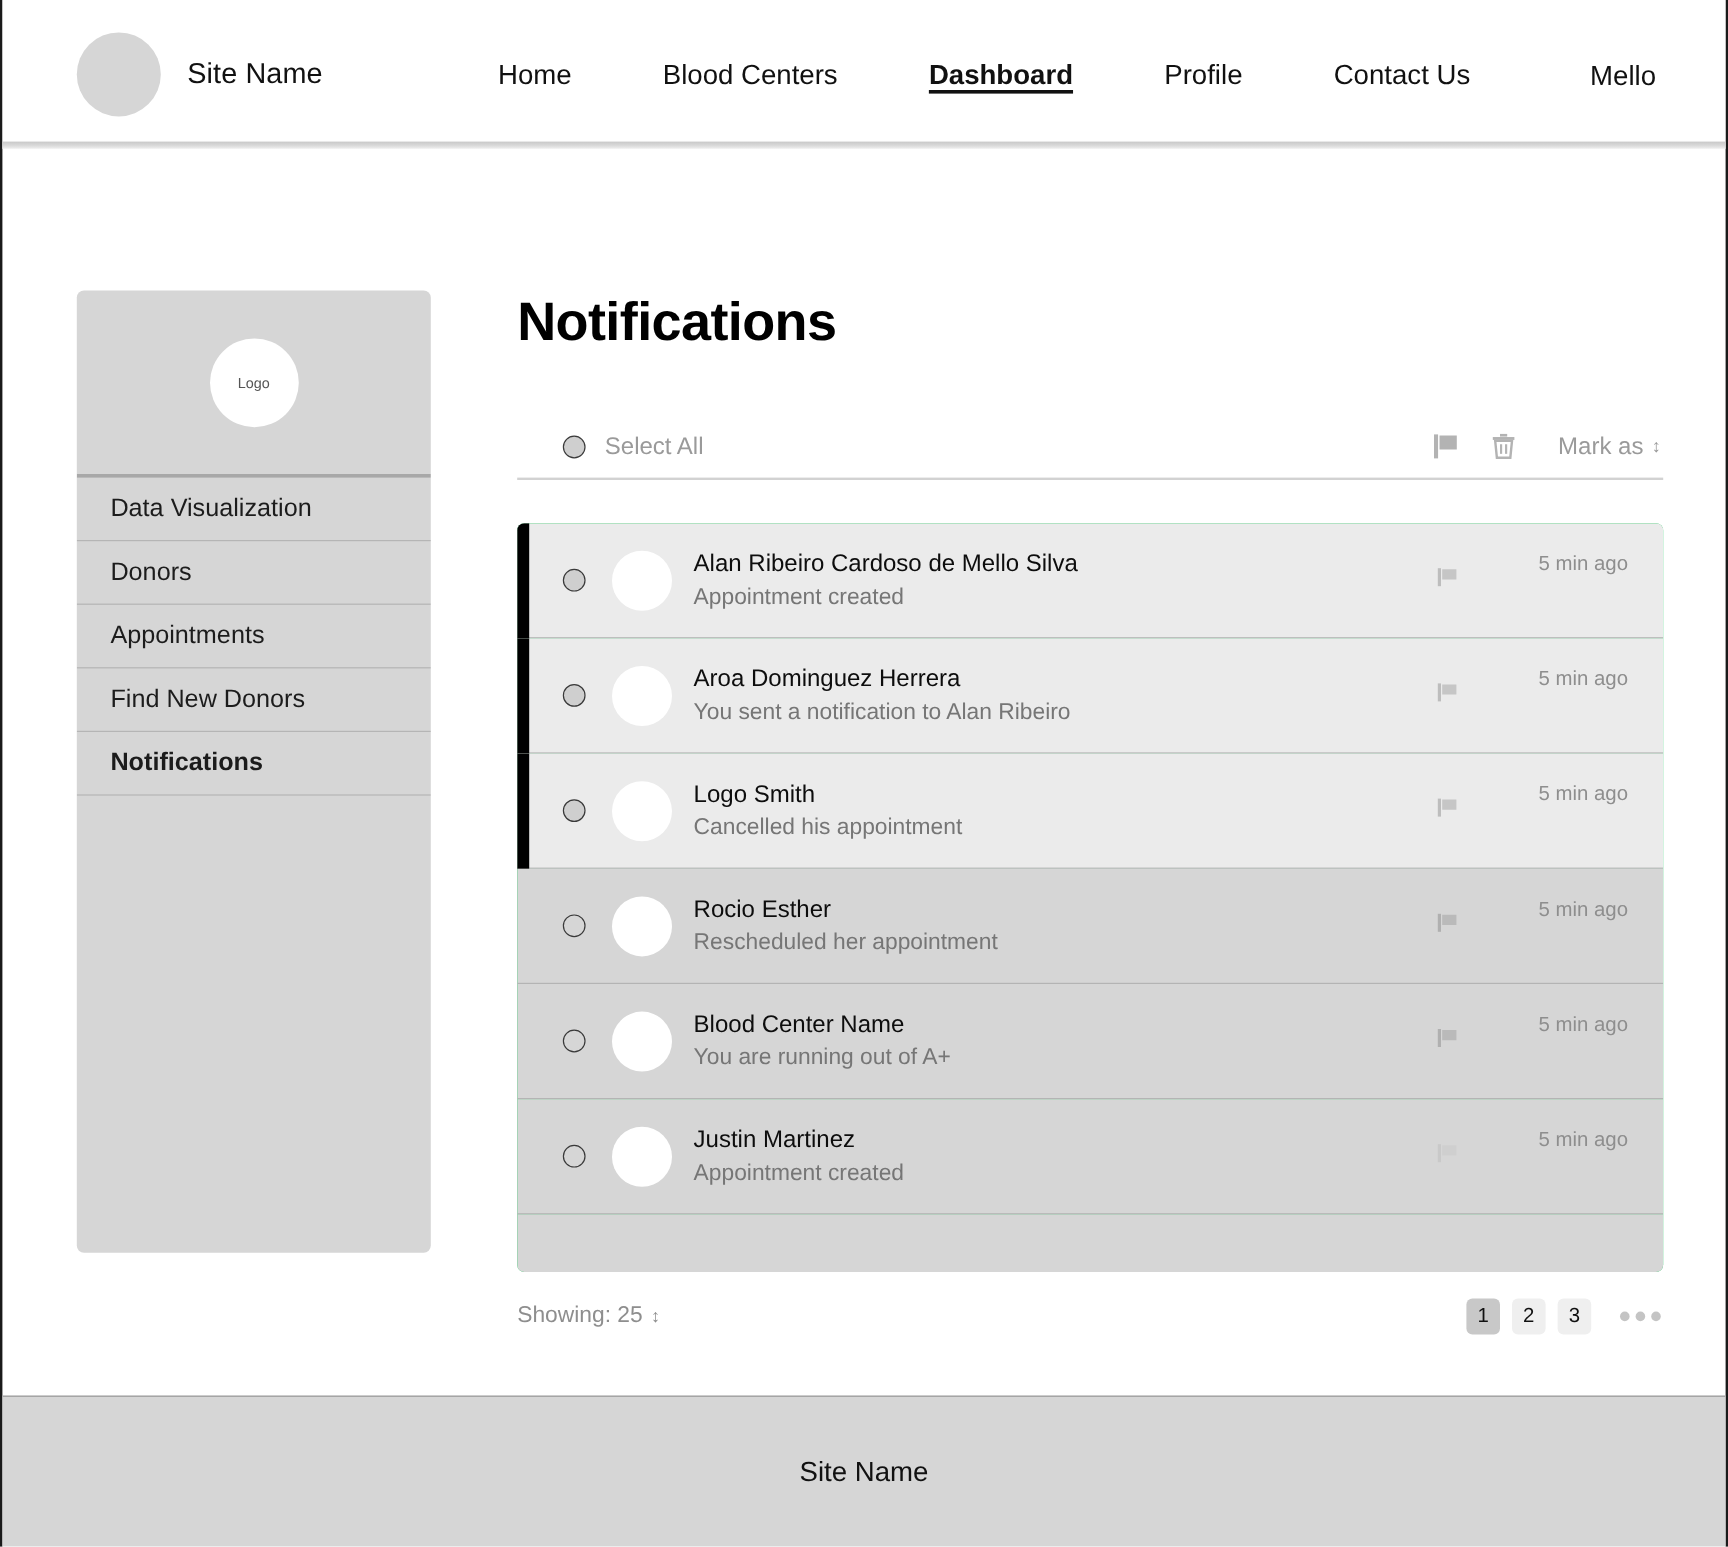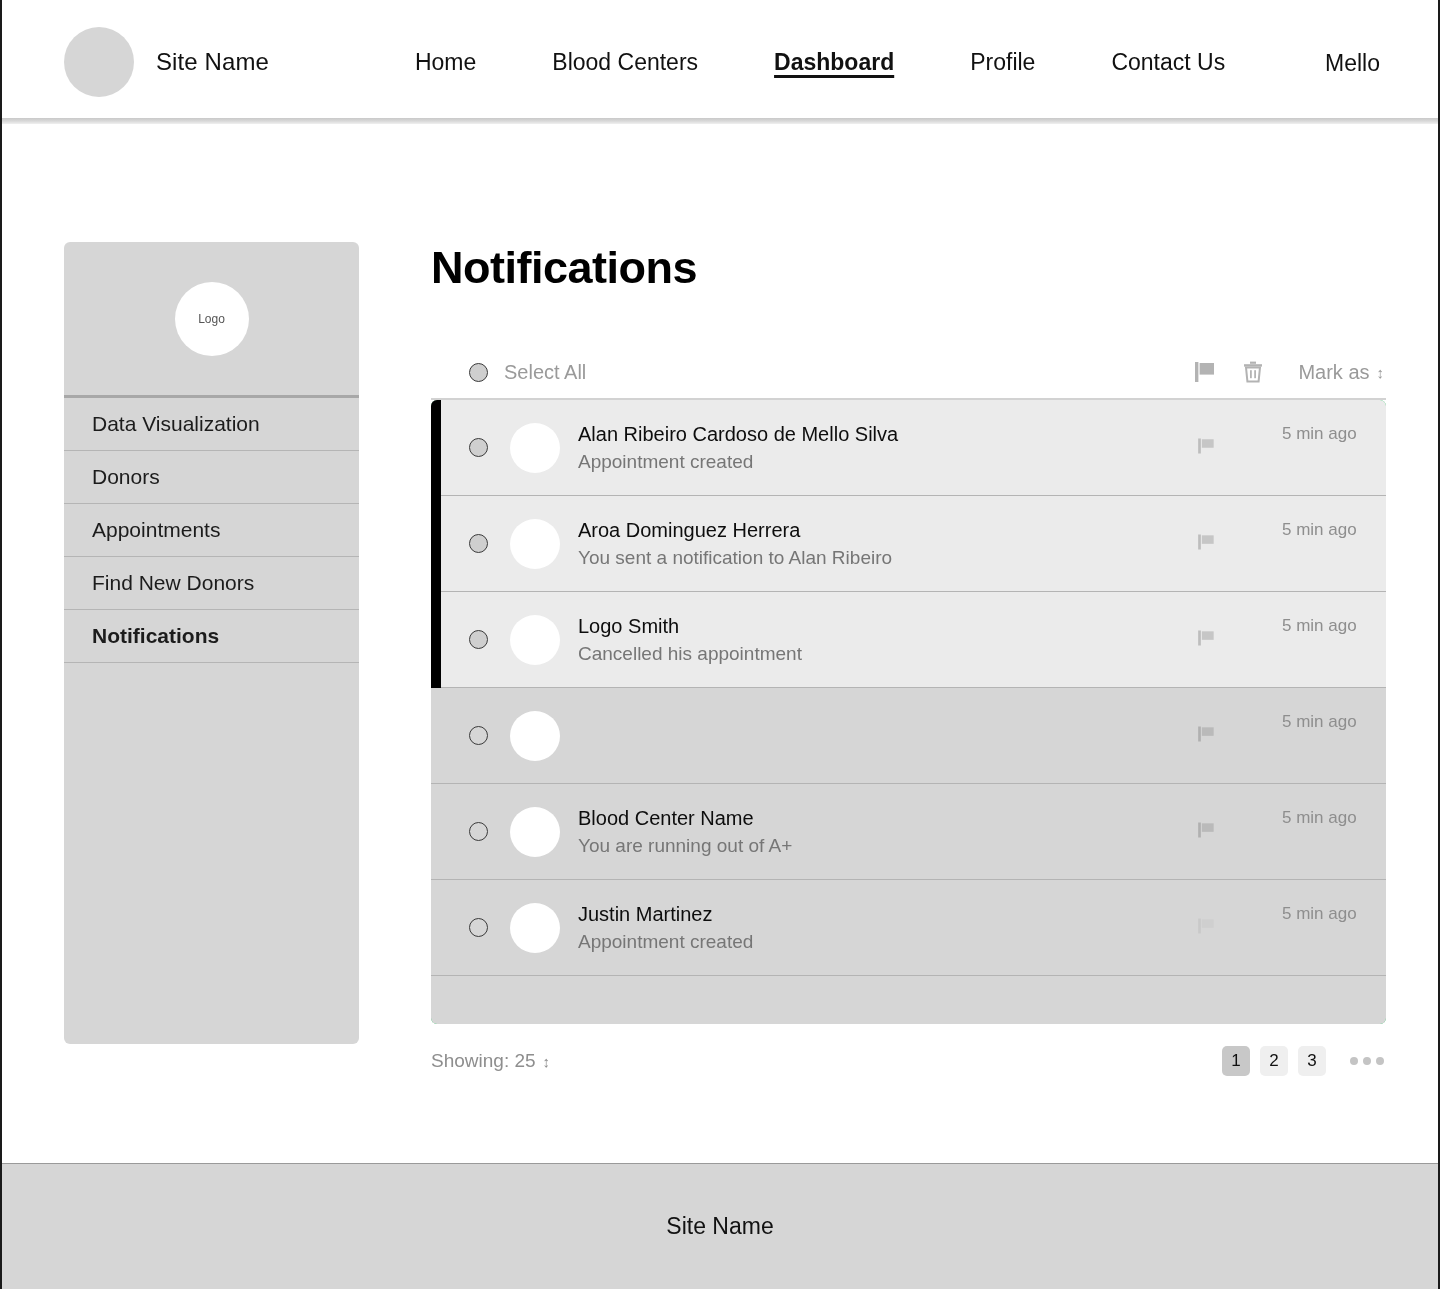--- a/index.html
+++ b/index.html
@@ -201,20 +201,21 @@
     margin-left: 8px;
   }
   .sort-caret {
     display: inline-block;
     font-size: 15px;
     line-height: 1;
   }
 
   
   .list {
+    margin-top: 36px;
     border-radius: 6px;
     overflow: hidden;
     position: relative;
     background: #22c55e;
   }
   .row {
     position: relative;
     display: flex;
     align-items: center;
     height: 96px;
@@ -453,20 +454,24 @@
                 <path d="M5.4 4 H19.6 V14.2 H5.4 Z" fill="#c6c6c6"></path>
               </svg>
             </span>
             <span class="row-time">5 min ago</span>
           </span>
         </div>
 
         <div class="row read">
           <span class="radio hollow row-radio"></span>
           <span class="avatar"></span>
+          <span class="row-text">
+            <span class="row-title">Rocio Esther</span>
+            <span class="row-sub">Rescheduled her appointment</span>
+          </span>
           <span class="row-right">
             <span class="row-flag">
               <svg width="19" height="20" viewBox="0 0 22 24" aria-hidden="true">
                 <rect x="1" y="3" width="3.2" height="18" fill="#b0b0b0"></rect>
                 <path d="M5.4 4 H19.6 V14.2 H5.4 Z" fill="#bababa"></path>
               </svg>
             </span>
             <span class="row-time">5 min ago</span>
           </span>
         </div>

